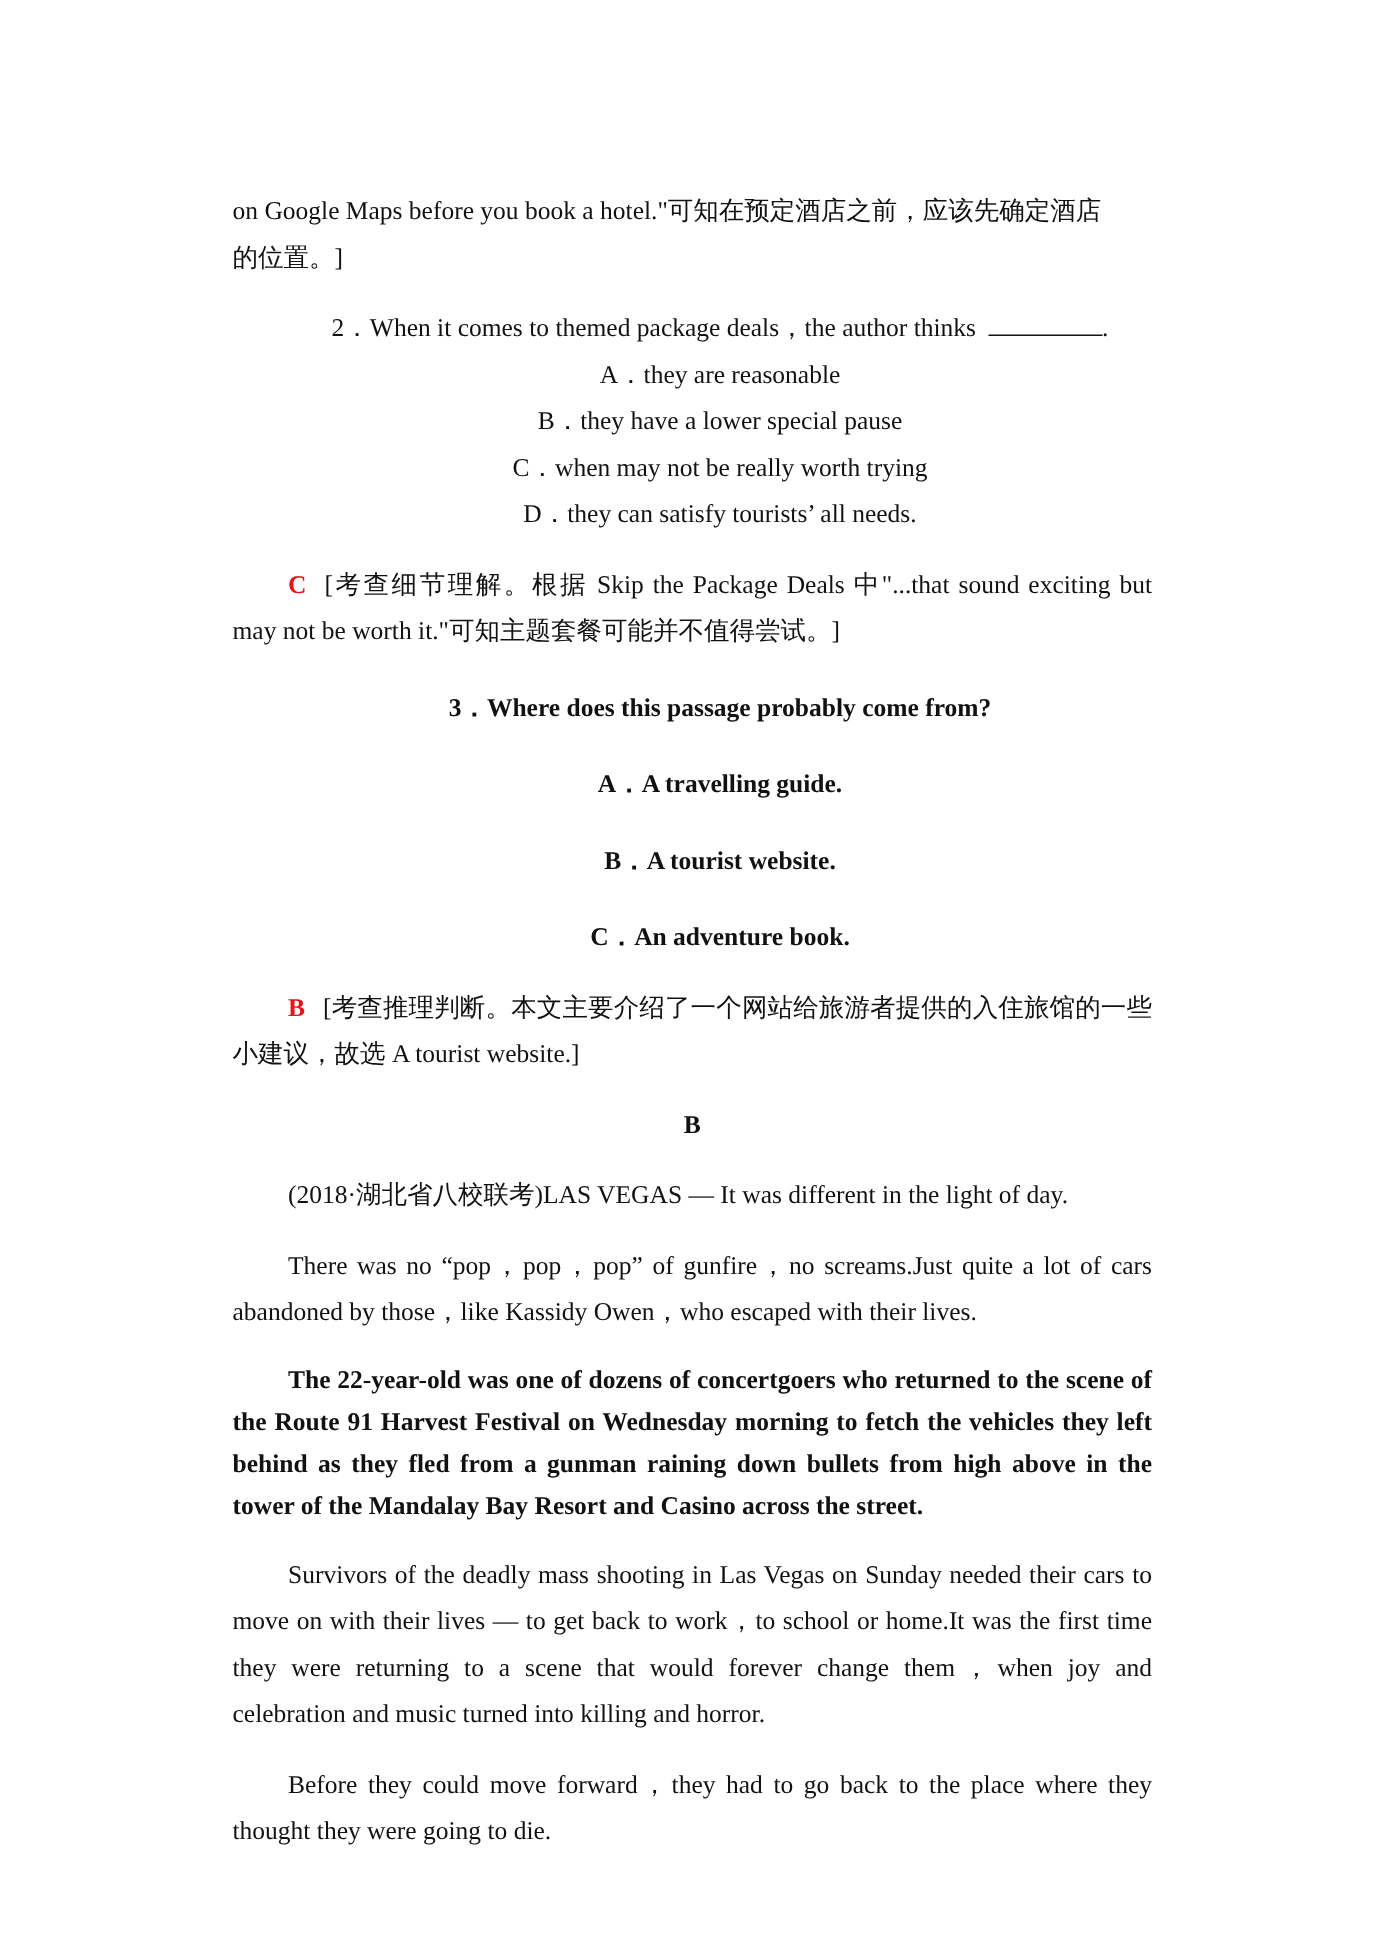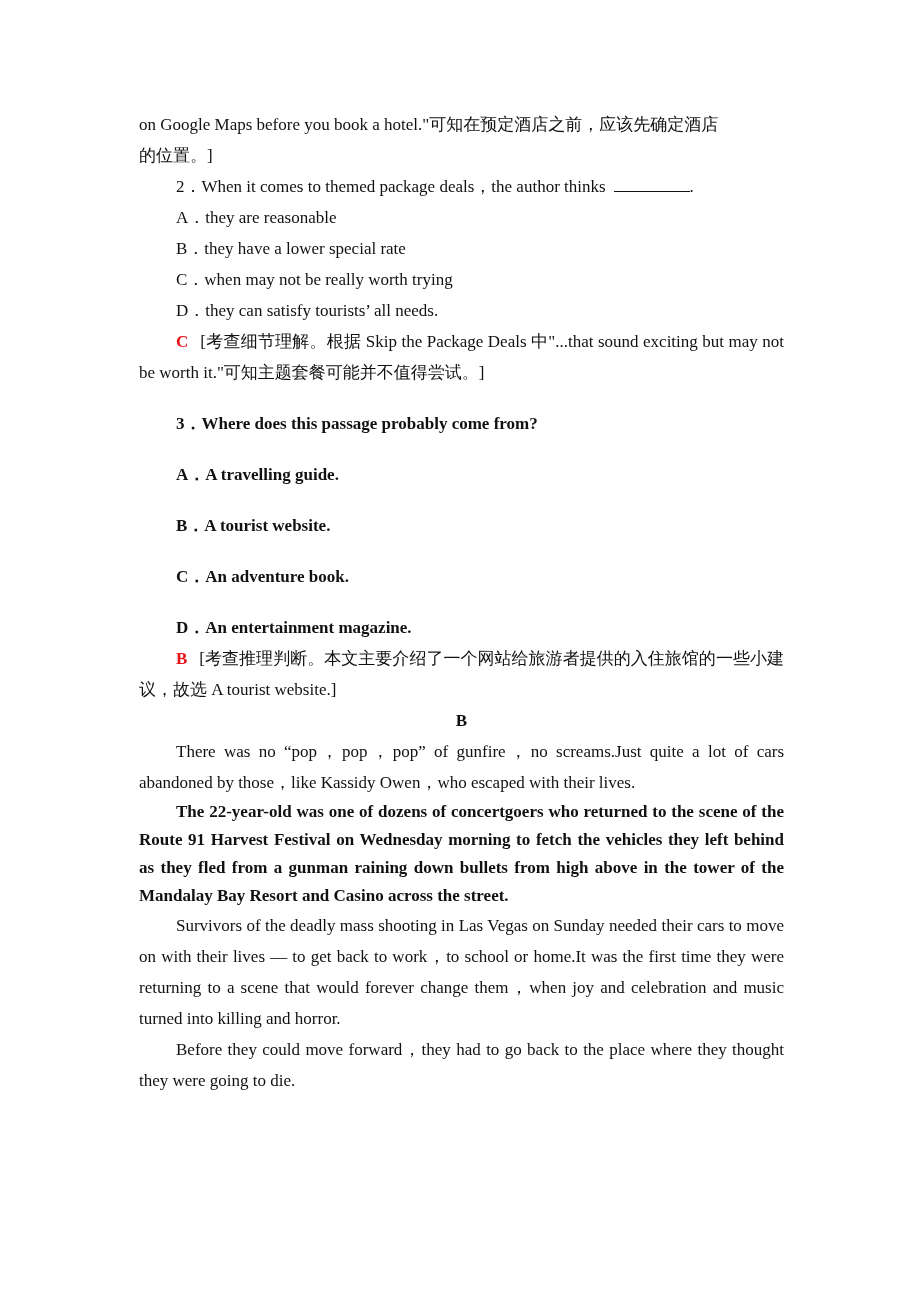--- a/index.html
+++ b/index.html
@@ -2,56 +2,56 @@
 <html><head>
 <meta charset="utf-8">
 <style>
   html, body { margin: 0; padding: 0; background: #ffffff; }
   body { width: 920px; height: 1302px; position: relative; overflow: hidden; }
   .page {
     position: absolute; left: 139px; top: 109px; width: 645px;
     font-family: "Liberation Serif", "DejaVu Serif", serif;
     font-size: 17px; color: #111111; line-height: 31px;
   }
-  .p { margin: 0; text-align: justify; }
+  .p { margin: 16px; text-align: justify; }
   .indent { text-indent: 37px; }
-  .opt { margin: 0; padding-left: 37px; }
+  .opt { margin: 0; padding-left: 37px; text-align: center; }
   .bold { font-weight: bold; margin-top: 20px; }
   .red { color: #e8141a; font-weight: bold; margin-right: 12px; }
   .center { text-align: center; font-weight: bold; margin: 0; }
   .blank { display: inline-block; width: 76px; border-bottom: 1px solid #111; height: 16px; vertical-align: baseline; margin-left: 8px; }
   .tight { line-height: 28px; font-weight: bold; }
 </style>
 </head>
 <body>
 
 <div class="page">
   <p class="p">
     <span>on Google Maps before you book a hotel."可知在预定酒店之前，应该先确定酒店</span><br>
     <span>的位置。]</span>
   </p>
 
   <div>
     <p class="opt"><span>2．When it comes to themed package deals，the author thinks</span><span class="blank"></span><span>.</span></p>
     <p class="opt">A．they are reasonable</p>
-    <p class="opt">B．they have a lower special rate</p>
+    <p class="opt">B．they have a lower special pause</p>
     <p class="opt">C．when may not be really worth trying</p>
     <p class="opt">D．they can satisfy tourists’ all needs.</p>
     <p class="p indent"><span class="red">C</span><span>[考查细节理解。根据 Skip the Package Deals 中"...that sound exciting but may not be worth it."可知主题套餐可能并不值得尝试。]</span></p>
   </div>
 
   <div>
     <p class="opt bold">3．Where does this passage probably come from?</p>
     <p class="opt bold">A．A travelling guide.</p>
     <p class="opt bold">B．A tourist website.</p>
     <p class="opt bold">C．An adventure book.</p>
-    <p class="opt bold">D．An entertainment magazine.</p>
     <p class="p indent"><span class="red">B</span><span>[考查推理判断。本文主要介绍了一个网站给旅游者提供的入住旅馆的一些小建议，故选 A tourist website.]</span></p>
   </div>
 
   <div>
     <p class="center">B</p>
+    <p class="p indent">(2018·湖北省八校联考)LAS VEGAS — It was different in the light of day.</p>
     <p class="p indent">There was no “pop，pop，pop” of gunfire，no screams.Just quite a lot of cars abandoned by those，like Kassidy Owen，who escaped with their lives.</p>
     <p class="p indent tight">The 22-year-old was one of dozens of concertgoers who returned to the scene of the Route 91 Harvest Festival on Wednesday morning to fetch the vehicles they left behind as they fled from a gunman raining down bullets from high above in the tower of the Mandalay Bay Resort and Casino across the street.</p>
     <p class="p indent">Survivors of the deadly mass shooting in Las Vegas on Sunday needed their cars to move on with their lives — to get back to work，to school or home.It was the first time they were returning to a scene that would forever change them，when joy and celebration and music turned into killing and horror.</p>
     <p class="p indent">Before they could move forward，they had to go back to the place where they thought they were going to die.</p>
   </div>
 </div>
 
 </body></html>

